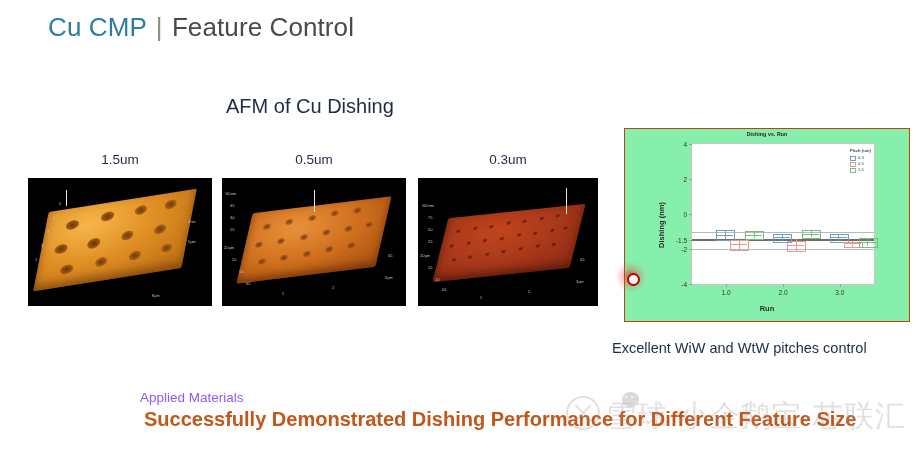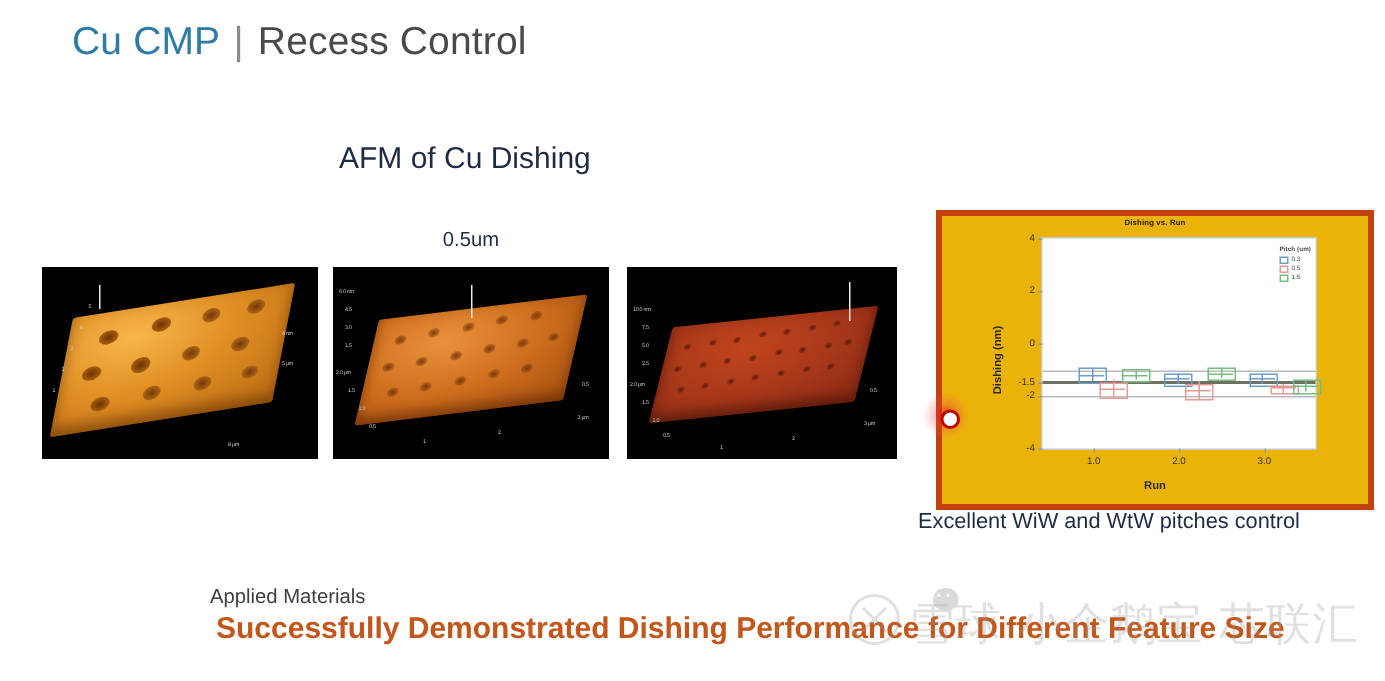--- a/index.html
+++ b/index.html
@@ -65,22 +65,22 @@
     position:absolute;left:110px;top:325px;
     font-size:15px;color:#1F2A44;white-space:nowrap;
   }
   .cap-run{
     position:absolute;left:612px;top:340px;
     font-size:14.5px;color:#1F2A44;white-space:nowrap;
   }
 
   
   .chart-box{
-    position:absolute;left:624px;top:140px;width:284px;height:192px;
-    background:#eab308;border:4px solid #c2410c;
+    position:absolute;left:624px;top:128px;width:284px;height:192px;
+    background:#86efac;border:1px solid #c2410c;
   }
   .chart-title{
     position:absolute;left:0;right:0;top:2px;text-align:center;
     font-size:5.2px;font-weight:bold;color:#222;letter-spacing:.1px;
   }
   .plot{
     position:absolute;left:66px;top:14px;right:34px;bottom:36px;
     border:1px solid #c9c9c9;background:#fff;
   }
   .ytick{
@@ -122,21 +122,21 @@
     background:radial-gradient(circle,rgba(225,30,30,.95) 0%,rgba(225,30,30,.55) 16%,rgba(235,60,60,.30) 36%,rgba(240,90,90,.12) 60%,rgba(255,255,255,0) 78%);
   }
   .cursor-glow .ring{
     position:absolute;left:50%;top:50%;width:9px;height:9px;margin:-4.5px 0 0 -4.5px;
     border-radius:50%;border:2.2px solid #c00000;background:#fff;
   }
 
   
   .am-brand{
     position:absolute;left:140px;top:390px;
-    font-size:13.5px;color:#404040;white-space:nowrap;
+    font-size:13.5px;color:#8b5cf6;white-space:nowrap;
   }
   .am-tag{
     position:absolute;left:144px;top:408px;
     font-size:20px;font-weight:bold;color:#C3561A;white-space:nowrap;
   }
 
   
   .wm{
     position:absolute;left:566px;top:396px;
     display:flex;align-items:flex-start;gap:6px;
@@ -166,26 +166,28 @@
   }
 </style>
 </head>
 <body>
 
 <div class="slide">
 
   <div class="title">
     <span class="accent">Cu CMP</span>
     <span class="sep">|</span>
-    <span class="rest">Recess Control</span>
+    <span class="rest">Feature Control</span>
   </div>
 
   <div class="h-afm">AFM of Cu Dishing</div>
 
+  <div class="afm-label" style="left:28px;top:152px;width:184px;">1.5um</div>
   <div class="afm-label" style="left:222px;top:152px;width:184px;">0.5um</div>
+  <div class="afm-label" style="left:418px;top:152px;width:180px;">0.3um</div>
 
   <div class="afm-img" style="left:28px;top:178px;width:184px;height:128px;">
     <div class="afm-canvas">
       <div class="plate" style="left:12px;top:24px;width:150px;height:76px;
            transform:rotate(-9deg) skewX(-20deg);">
         <div class="top" style="background:
              radial-gradient(ellipse at 30% 25%, #f7b64a 0%, #e08f24 45%, #b96b13 100%);
              box-shadow:inset 0 -5px 9px rgba(90,40,0,.55), 0 5px 6px rgba(0,0,0,.9);"></div>
         <div class="dots">
           <div class="dot" style="left:14%;top:16%;width:13px;height:9px;background:radial-gradient(ellipse,#6e3505 0%,#a75d12 70%,rgba(180,100,20,0) 100%);"></div>

